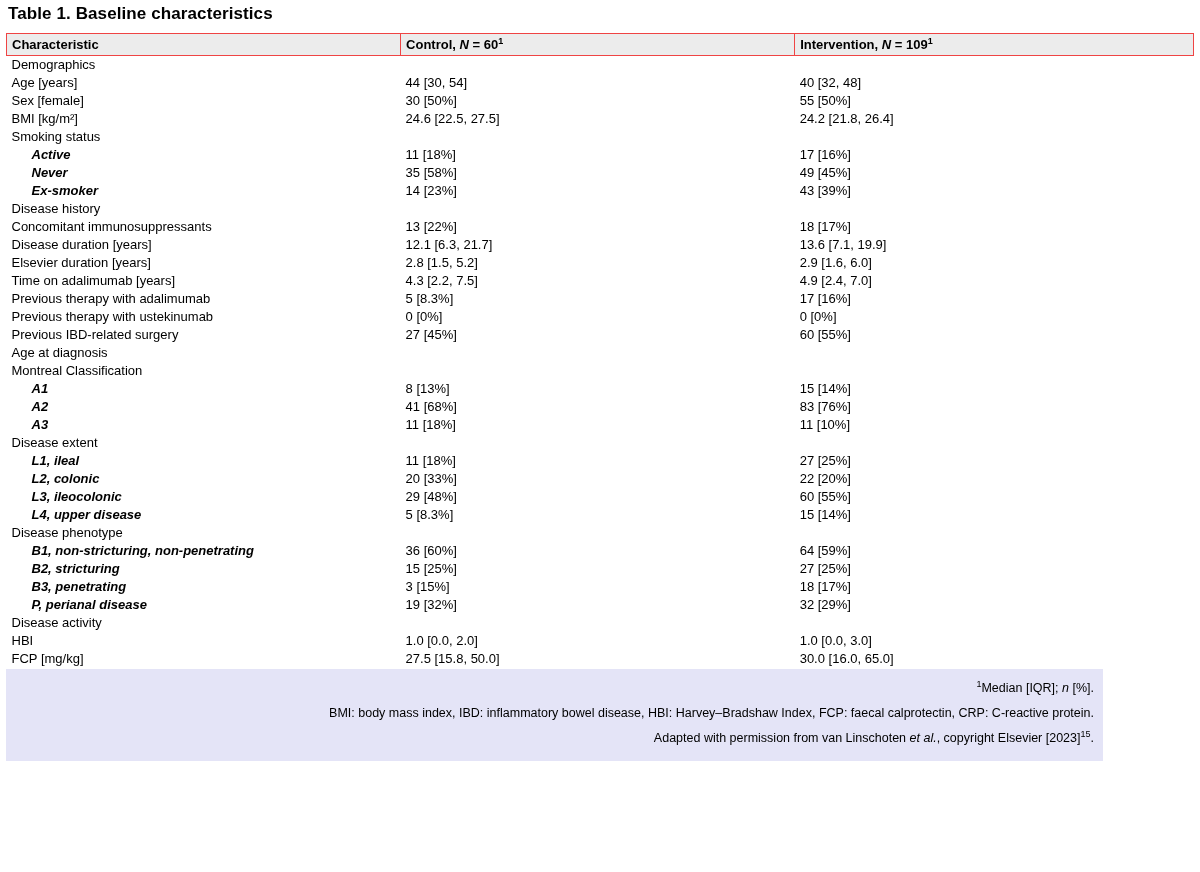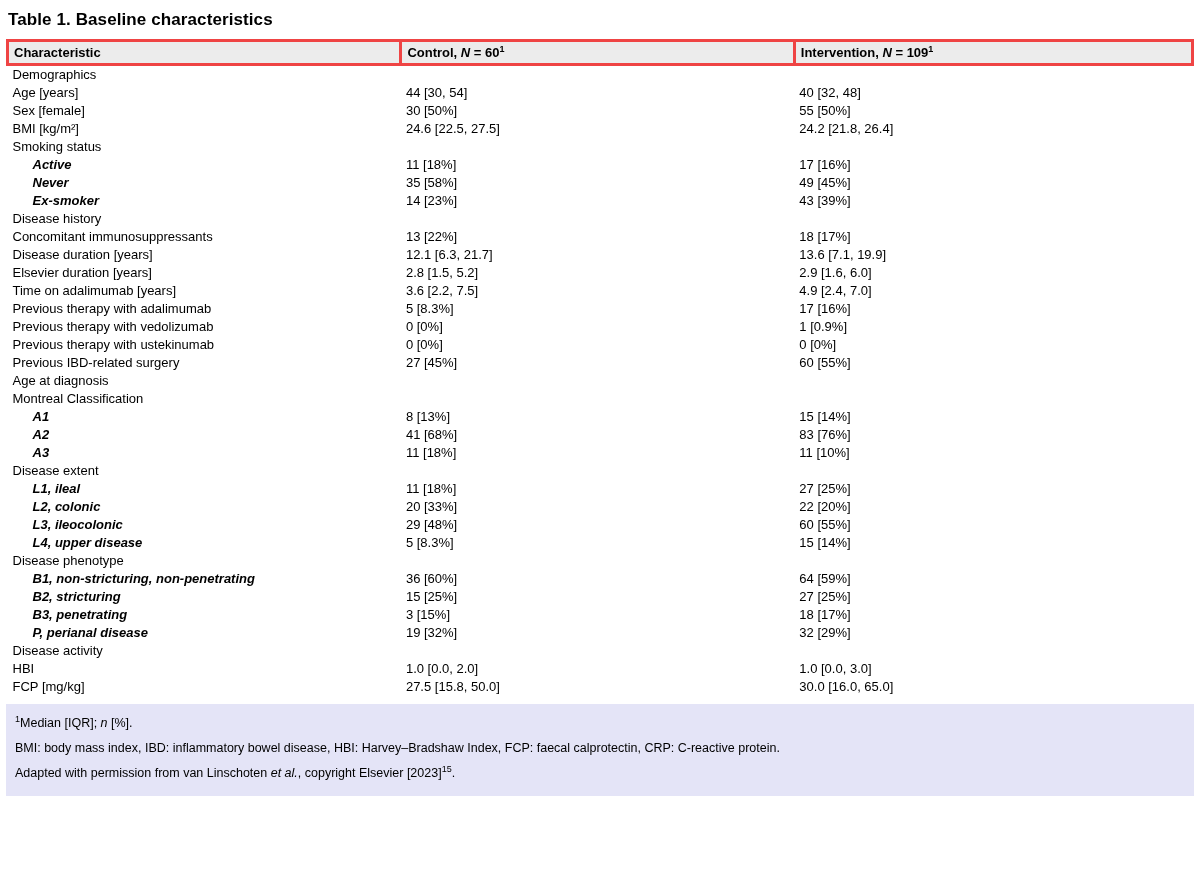--- a/index.html
+++ b/index.html
@@ -5,37 +5,37 @@
   * { box-sizing: border-box; }
   html, body {
     margin: 0;
     padding: 0;
     width: 1200px;
     height: 872px;
     background: #ffffff;
     color: #000000;
     font-family: "Liberation Sans", "DejaVu Sans", sans-serif;
   }
-  .page { padding: 6px 6px 0 6px; }
+  .page { padding: 0 6px 0 6px; }
 
   .title {
     font-size: 17px;
     font-weight: 700;
     padding: 4px 2px 9px 2px;
     letter-spacing: 0.1px;
   }
 
   table.tbl {
     border-collapse: collapse;
     width: 1188px;
     table-layout: fixed;
   }
   th.hcell {
     background: var(--header-bg, #ececec);
-    border: 3px solid #ef4444;
+    border: 1px solid #ef4444;
     font-size: 13px;
     font-weight: 700;
     text-align: left;
     padding: 3px 5px;
     height: 15px;
     white-space: nowrap;
     overflow: hidden;
     margin-top: 8px;
   }
   th.col-char { width: 33.2%; }
@@ -60,23 +60,24 @@
   }
   tr.row-section td.label { font-weight: 400; }
   tr.row-sub td.label {
     font-style: italic;
     padding-left: 25px;
     font-weight: bold;
   }
 
   .footer {
     background: var(--footer-bg, #e4e4f7);
-    width: 1188px;
-    margin-top: 9px;
+    width: 1097px;
+    margin-top: 1px;
     padding: 7px 9px 10px 9px;
+    text-align: right;
   }
   .fn {
     font-size: 12.5px;
     line-height: 15px;
     padding: 5px 0;
   }
   .fn em { font-style: italic; }
 </style>
 </head>
 <body>
@@ -149,32 +150,27 @@
           <td class="cell value">12.1 [6.3, 21.7]</td>
           <td class="cell value">13.6 [7.1, 19.9]</td>
         </tr>
         <tr class="row row-normal">
           <td class="cell label">Elsevier duration [years]</td>
           <td class="cell value">2.8 [1.5, 5.2]</td>
           <td class="cell value">2.9 [1.6, 6.0]</td>
         </tr>
         <tr class="row row-normal">
           <td class="cell label">Time on adalimumab [years]</td>
-          <td class="cell value">3.6 [2.2, 7.5]</td>
+          <td class="cell value">4.3 [2.2, 7.5]</td>
           <td class="cell value">4.9 [2.4, 7.0]</td>
         </tr>
         <tr class="row row-normal">
           <td class="cell label">Previous therapy with adalimumab</td>
           <td class="cell value">5 [8.3%]</td>
           <td class="cell value">17 [16%]</td>
-        </tr>
-        <tr class="row row-normal">
-          <td class="cell label">Previous therapy with vedolizumab</td>
-          <td class="cell value">0 [0%]</td>
-          <td class="cell value">1 [0.9%]</td>
         </tr>
         <tr class="row row-normal">
           <td class="cell label">Previous therapy with ustekinumab</td>
           <td class="cell value">0 [0%]</td>
           <td class="cell value">0 [0%]</td>
         </tr>
         <tr class="row row-normal">
           <td class="cell label">Previous IBD-related surgery</td>
           <td class="cell value">27 [45%]</td>
           <td class="cell value">60 [55%]</td>

